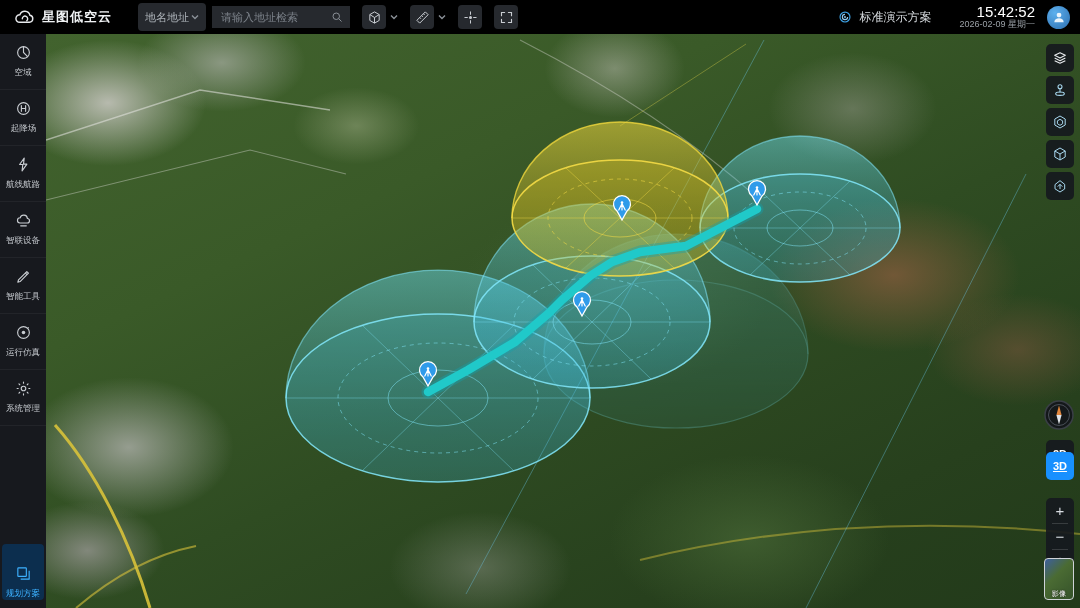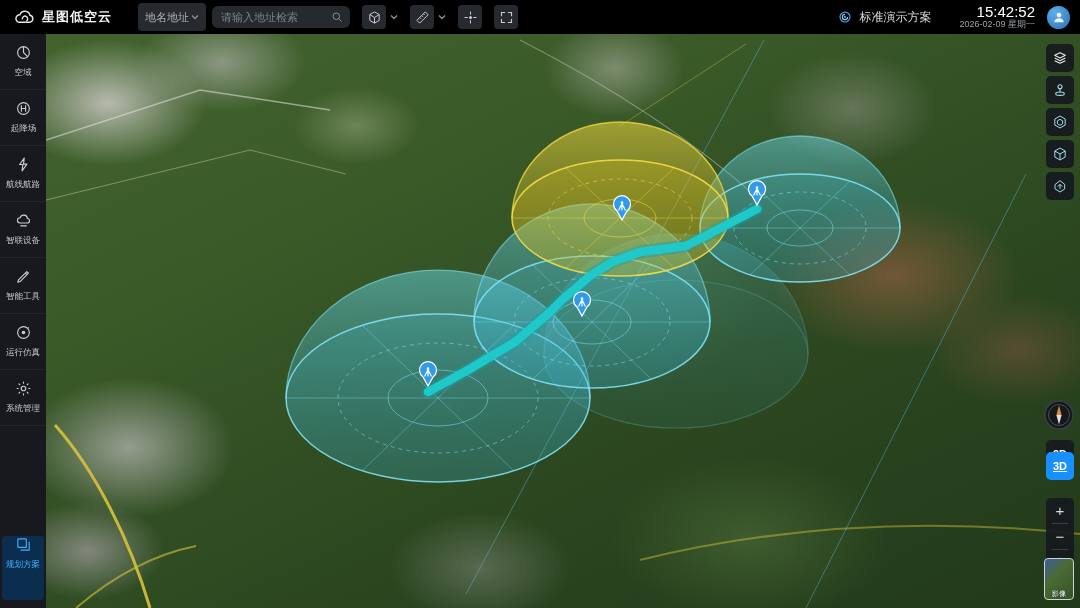--- a/index.html
+++ b/index.html
@@ -8,42 +8,42 @@
 
   
   .header{position:absolute;left:0;top:0;width:1080px;height:34px;background:#000000;
     display:flex;align-items:center;padding:0 10px 0 14px;z-index:30;}
   .logo-wrap{display:flex;align-items:center;gap:6px;}
   .logo-icon{color:#e8eaed;display:flex;}
   .logo-text{color:#f0f2f4;font-size:13px;font-weight:bold;letter-spacing:1px;}
   .app-title{color:#ffffff;font-size:19px;font-weight:bold;margin-left:22px;letter-spacing:2px;white-space:nowrap;}
   .search-type{margin-left:26px;height:28px;background:#26292e;border-radius:4px;color:#aeb4ba;
     font-size:11px;display:flex;align-items:center;padding:0 7px;cursor:pointer;white-space:nowrap;}
-  .search-box{margin-left:6px;height:22px;width:138px;background:#26292e;border-radius:6px;
+  .search-box{margin-left:6px;height:22px;width:138px;background:#26292e;border-radius:0;
     display:flex;align-items:center;padding:0 7px;}
   .search-box input{flex:1;background:transparent;border:none;outline:none;color:#cfd3d8;font-size:11px;width:100px;}
   .search-box input::placeholder{color:#7c828a;}
   .tbtn{width:24px;height:24px;background:#26292e;border-radius:4px;display:flex;align-items:center;
     justify-content:center;color:#c9cdd2;cursor:pointer;}
   .caret{color:#8a9097;display:flex;margin-left:2px;}
   .hgroup{display:flex;align-items:center;margin-left:12px;gap:2px;}
   .scheme{margin-left:auto;display:flex;align-items:center;gap:7px;color:#d6dade;font-size:12px;white-space:nowrap;}
   .clock{margin-left:28px;text-align:right;line-height:1.1;}
   .clock .time{color:#ffffff;font-size:15px;font-weight:normal;}
   .clock .date{color:#9aa0a6;font-size:9px;}
   .avatar{margin-left:12px;width:23px;height:23px;border-radius:50%;
     background:radial-gradient(circle at 35% 30%,#5db0ee,#2d6fb0);display:flex;align-items:center;justify-content:center;cursor:pointer;}
 
   
   .sidebar{position:absolute;left:0;top:34px;width:46px;height:574px;background:#17191e;z-index:25;}
   .sb-item{height:56px;display:flex;flex-direction:column;align-items:center;justify-content:center;gap:5px;
     border-bottom:1px solid rgba(255,255,255,0.05);cursor:pointer;color:#c9cdd2;}
   .sb-label{font-size:9px;color:#c4c8cd;transform:scale(0.95);white-space:nowrap;}
-  .sb-bottom{position:absolute;left:2px;right:2px;bottom:8px;height:64px;background:#0c2e4e;border-radius:4px;
-    display:flex;flex-direction:column;align-items:center;justify-content:flex-start;gap:5px;cursor:pointer;color:#3db1ff;}
+  .sb-bottom{position:absolute;left:2px;right:2px;bottom:8px;height:56px;background:#0c2e4e;border-radius:4px;
+    display:flex;flex-direction:column;align-items:center;justify-content:flex-end;gap:5px;cursor:pointer;color:#3db1ff;}
   .sb-bottom .sb-label{color:#3db1ff;}
 
   
   .map{position:absolute;left:46px;top:34px;width:1034px;height:574px;overflow:hidden;cursor:grab;
     background-color:#33511f;
     background-image:
       radial-gradient(140px 90px at 6% 12%, rgba(196,196,188,.9), rgba(196,196,188,0) 70%),
       radial-gradient(120px 70px at 17% 5%, rgba(170,175,165,.7), rgba(170,175,165,0) 70%),
       radial-gradient(90px 55px at 30% 16%, rgba(150,165,125,.55), rgba(150,165,125,0) 70%),
       radial-gradient(100px 70px at 55% 6%, rgba(190,190,180,.5), rgba(190,190,180,0) 70%),

